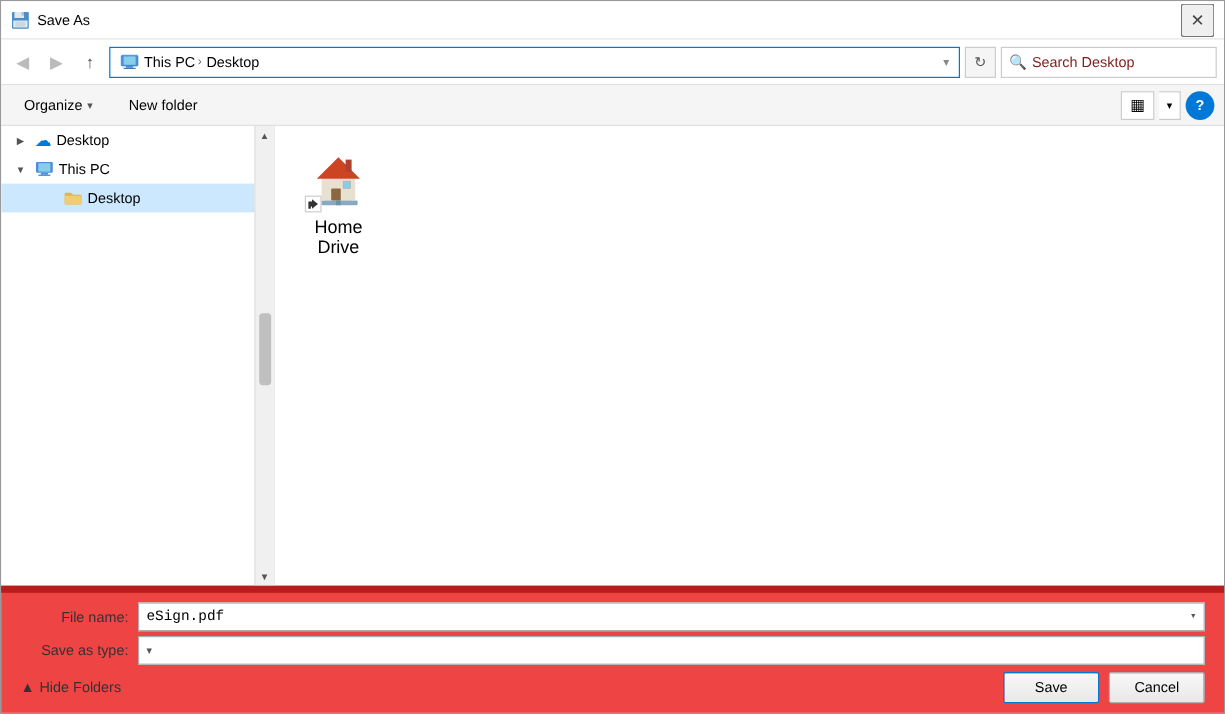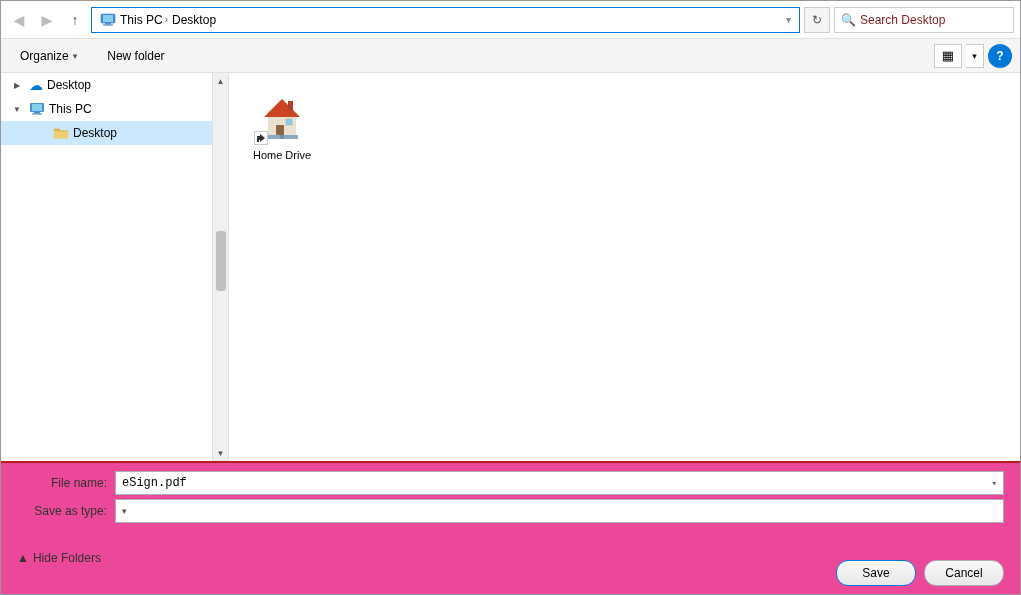--- a/index.html
+++ b/index.html
@@ -250,31 +250,31 @@
       width: 14px;
       height: 14px;
       background: white;
       border: 1px solid #ccc;
       display: flex;
       align-items: center;
       justify-content: center;
       font-size: 9px;
     }
     .file-label {
-      font-size: 11px;
+      font-size: 15px;
       text-align: center;
       margin-top: 4px;
       word-break: break-word;
       max-width: 80px;
     }
 
     
     .bottom-area {
-      background: #ec4899;
-      border-top: 2px solid #b91c1c;
+      background: #ef4444;
+      border-top: 6px solid #b91c1c;
       padding: 8px 16px;
     }
     .form-row {
       display: flex;
       align-items: center;
       margin-bottom: 4px;
       gap: 8px;
     }
     .form-label {
       width: 90px;
@@ -314,30 +314,43 @@
       display: flex;
       gap: 8px;
     }
     .action-btn {
       height: 26px;
       min-width: 80px;
       border: 1px solid #abadb3;
       background: linear-gradient(to bottom, #f8f8f8, #e8e8e8);
       cursor: pointer;
       font-size: 12px;
-      border-radius: 12px;
-      margin-top: 31px;
+      border-radius: 2px;
     }
     .action-btn.primary { border-color: #0078d7; background: linear-gradient(to bottom, #f8f8f8, #e8e8e8); }
   </style>
 </head>
 <body>
 
 <div class="dialog">
 
+  <div class="title-bar">
+    <div class="title-bar-left">
+
+      <svg width="16" height="16" viewBox="0 0 16 16">
+        <rect x="1" y="1" width="14" height="14" rx="1" fill="#4a8fc7"></rect>
+        <rect x="3" y="1" width="8" height="5" fill="#dde8f0"></rect>
+        <rect x="9" y="1" width="2" height="3" fill="#aac0d0"></rect>
+        <rect x="2" y="8" width="12" height="6" rx="0.5" fill="#dde8f0"></rect>
+        <rect x="4" y="9" width="8" height="4" fill="#c8d8e8"></rect>
+      </svg>
+      <span class="title-bar-text">Save As</span>
+    </div>
+    <button class="title-bar-close">✕</button>
+  </div>
 
   <div class="address-bar">
     <button class="nav-btn disabled" title="Back">◀</button>
     <button class="nav-btn disabled" title="Forward">▶</button>
     <button class="nav-btn" title="Up">↑</button>
 
     <div class="address-path">
 
       <svg width="16" height="14" viewBox="0 0 16 14">
         <rect x="1" y="1" width="14" height="9" rx="1" fill="#4a90d9" stroke="#3a7bbf" stroke-width="0.5"></rect>

